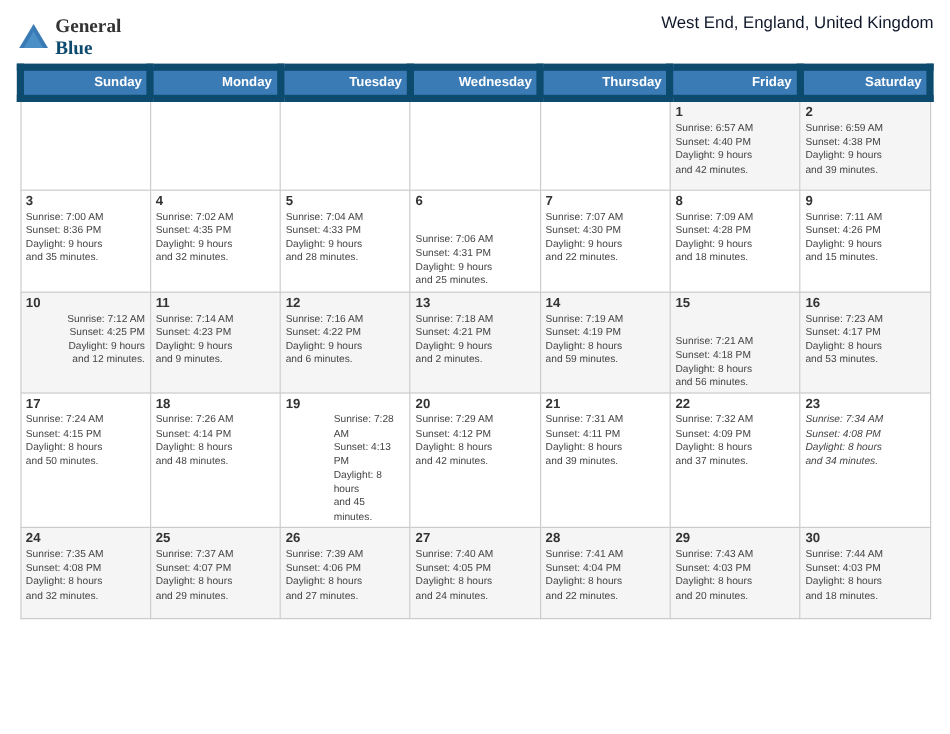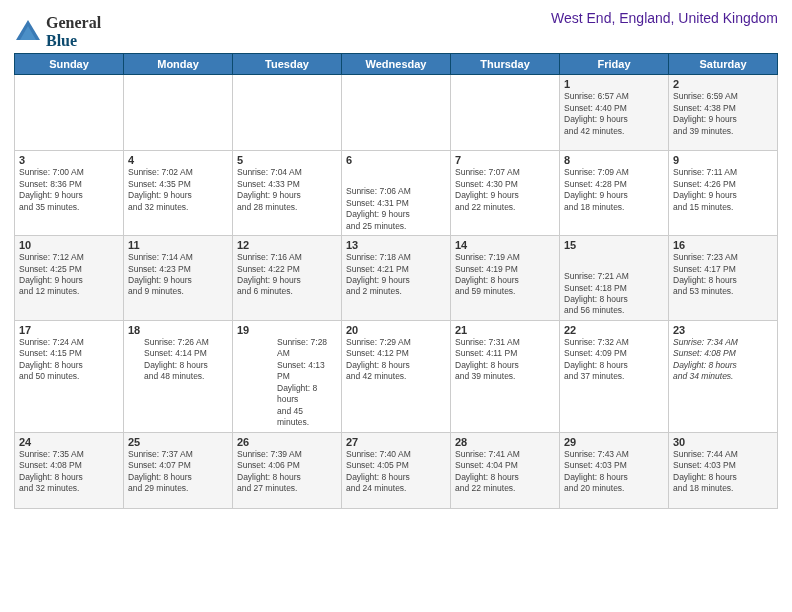--- a/index.html
+++ b/index.html
@@ -51,35 +51,35 @@
       text-align: right;
     }
     .month-title {
       font-size: 32px;
       font-weight: bold;
       color: #333;
       line-height: 1.1;
     }
     .location {
       font-size: 14px;
-      color: #4c1d95;
+      color: #0f172a;
     }
     table {
       width: 100%;
       border-collapse: collapse;
       table-layout: fixed;
     }
     thead tr th {
       background: #3a7ab5;
       color: #fff;
       font-size: 11px;
       font-weight: bold;
       padding: 4px 4px;
-      text-align: center;
-      border: 1px solid #0c4a6e;
+      text-align: right;
+      border: 6px solid #0c4a6e;
     }
     tbody tr td {
       border: 1px solid #ccc;
       vertical-align: top;
       padding: 3px 4px;
       font-size: 9px;
       color: #333;
       height: 76px;
       background: #fff;
     }
@@ -203,21 +203,21 @@
             <span class="day-num">9</span>
             <div class="day-info" style="white-space: pre-line;">Sunrise: 7:11 AM
 Sunset: 4:26 PM
 Daylight: 9 hours
 and 15 minutes.</div>
           </td>
         </tr>
         <tr>
           <td>
             <span class="day-num">10</span>
-            <div class="day-info" style="white-space: pre-line;">Sunrise: 7:12 AM
+            <div class="day-info" style="white-space: pre-line; text-align: right;">Sunrise: 7:12 AM
 Sunset: 4:25 PM
 Daylight: 9 hours
 and 12 minutes.</div>
           </td>
           <td>
             <span class="day-num">11</span>
             <div class="day-info" style="white-space: pre-line;">Sunrise: 7:14 AM
 Sunset: 4:23 PM
 Daylight: 9 hours
 and 9 minutes.</div>
@@ -261,21 +261,21 @@
         <tr>
           <td>
             <span class="day-num">17</span>
             <div class="day-info" style="white-space: pre-line;">Sunrise: 7:24 AM
 Sunset: 4:15 PM
 Daylight: 8 hours
 and 50 minutes.</div>
           </td>
           <td>
             <span class="day-num">18</span>
-            <div class="day-info" style="white-space: pre-line; margin-left: 16px;">Sunrise: 7:26 AM
+            <div class="day-info" style="white-space: pre-line;">Sunrise: 7:26 AM
 Sunset: 4:14 PM
 Daylight: 8 hours
 and 48 minutes.</div>
           </td>
           <td>
             <span class="day-num">19</span>
             <div class="day-info" style="white-space: pre-line; margin-left: 40px;">Sunrise: 7:28 AM
 Sunset: 4:13 PM
 Daylight: 8 hours
 and 45 minutes.</div>

